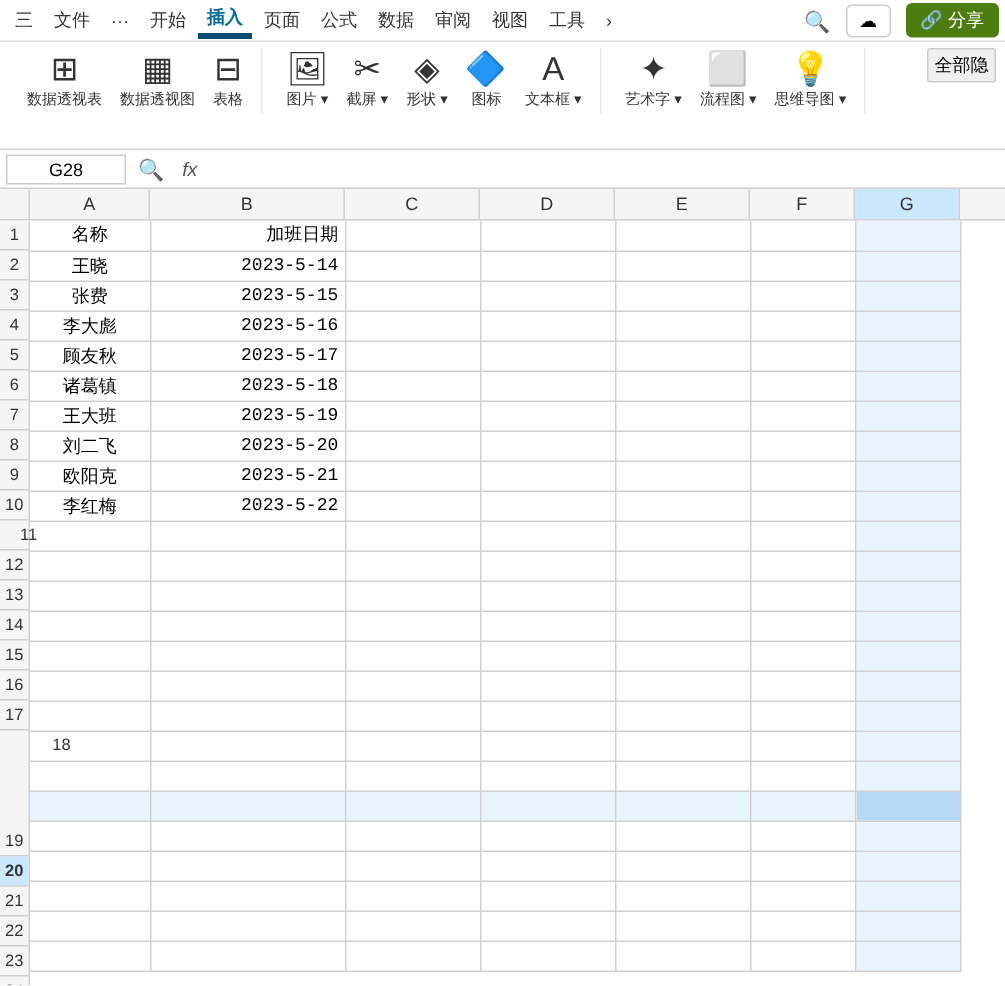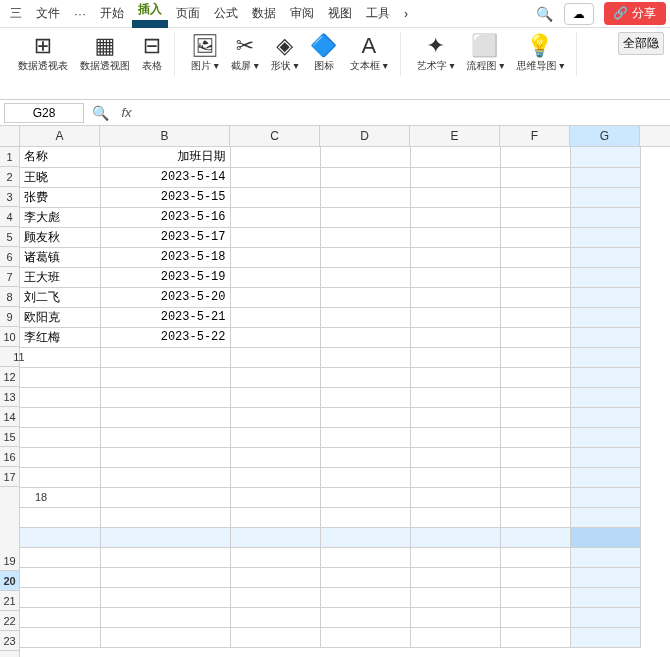--- a/index.html
+++ b/index.html
@@ -5,21 +5,21 @@
     * { margin: 0; padding: 0; box-sizing: border-box; }
     body { font-family: 'Microsoft YaHei', 'SimHei', Arial, sans-serif; font-size: 12px; background: #fff; width: 670px; height: 657px; overflow: hidden; }
 
     
     .menu-bar {
       display: flex; align-items: center; height: 28px; background: #fff; border-bottom: 1px solid #e0e0e0; padding: 0 4px; gap: 2px;
     }
     .menu-item { padding: 2px 6px; cursor: pointer; font-size: 12px; color: #333; white-space: nowrap; }
     .menu-icon { font-size: 14px; padding: 2px 4px; cursor: pointer; }
     .share-btn {
-      margin-left: auto; background: #ef4444; color: white; border: none; border-radius: 4px;
+      margin-left: auto; background: #4d7c0f; color: white; border: none; border-radius: 4px;
       padding: 3px 10px; font-size: 12px; cursor: pointer; display: flex; align-items: center; gap: 3px;
     }
     .cloud-btn { border: 1px solid #ccc; border-radius: 4px; padding: 3px 8px; font-size: 12px; cursor: pointer; margin-right: 4px; background: #fff; }
 
     
     .ribbon {
       height: 72px; background: #fff; border-bottom: 1px solid #d0d0d0; padding: 4px 6px 0 6px;
       display: flex; align-items: flex-start; gap: 4px; overflow: hidden;
     }
     .ribbon-group {
@@ -66,37 +66,37 @@
     .row-num {
       display: flex; align-items: center; justify-content: center;
       border-bottom: 1px solid #d0d0d0; font-size: 11px; color: #333; cursor: pointer;
     }
     .grid-scroll { flex: 1; overflow: hidden; }
     .grid-table { border-collapse: collapse; table-layout: fixed; }
     .grid-table td {
       border-right: 1px solid #d0d0d0; border-bottom: 1px solid #d0d0d0;
       font-size: 12px; padding: 0 4px; height: 20px; overflow: hidden; white-space: nowrap;
     }
-    .grid-table td.col-a { width: 80px; text-align: left; }
+    .grid-table td.col-a { width: 80px; text-align: center; }
     .grid-table td.col-b { width: 130px; text-align: right; font-family: Liberation Mono, monospace; }
     .grid-table td.col-c { width: 90px; }
     .grid-table td.col-d { width: 90px; }
     .grid-table td.col-e { width: 90px; }
     .grid-table td.col-f { width: 70px; }
     .grid-table td.col-g { width: 70px; background: #e8f4ff; }
   </style>
 </head>
 <body>
 
 <div class="menu-bar">
   <span class="menu-item">三</span>
   <span class="menu-item">文件</span>
   <span class="menu-item">···</span>
   <span class="menu-item">开始</span>
-  <span class="menu-item" style="color:#4d7c0f; border-bottom:8px solid #0c4a6e; font-weight:bold;">插入</span>
+  <span class="menu-item" style="color:#0369a1; border-bottom:4px solid #0c4a6e; font-weight:bold;">插入</span>
   <span class="menu-item">页面</span>
   <span class="menu-item">公式</span>
   <span class="menu-item">数据</span>
   <span class="menu-item">审阅</span>
   <span class="menu-item">视图</span>
   <span class="menu-item">工具</span>
   <span class="menu-item">›</span>
   <span style="margin-left:auto; display:flex; align-items:center; gap:6px;">
     <span class="menu-icon">🔍</span>
     <button class="cloud-btn">☁</button>

